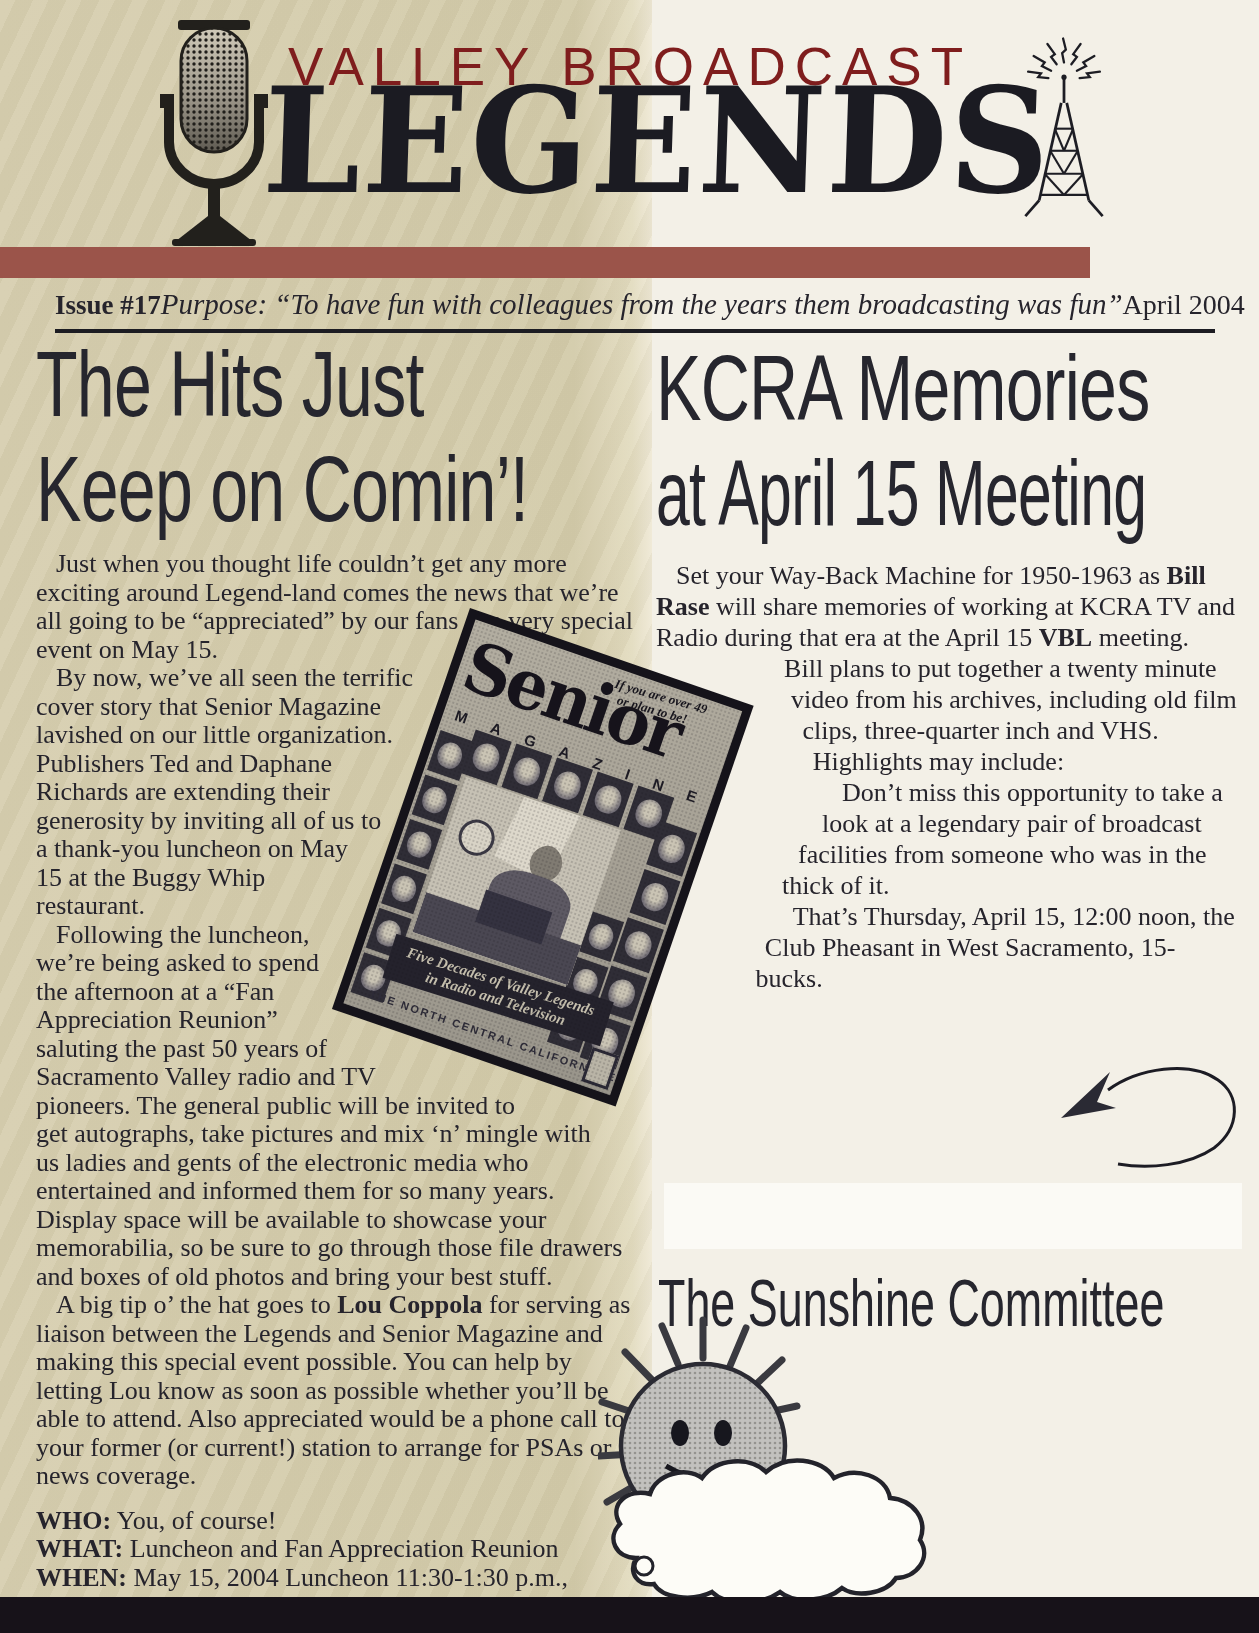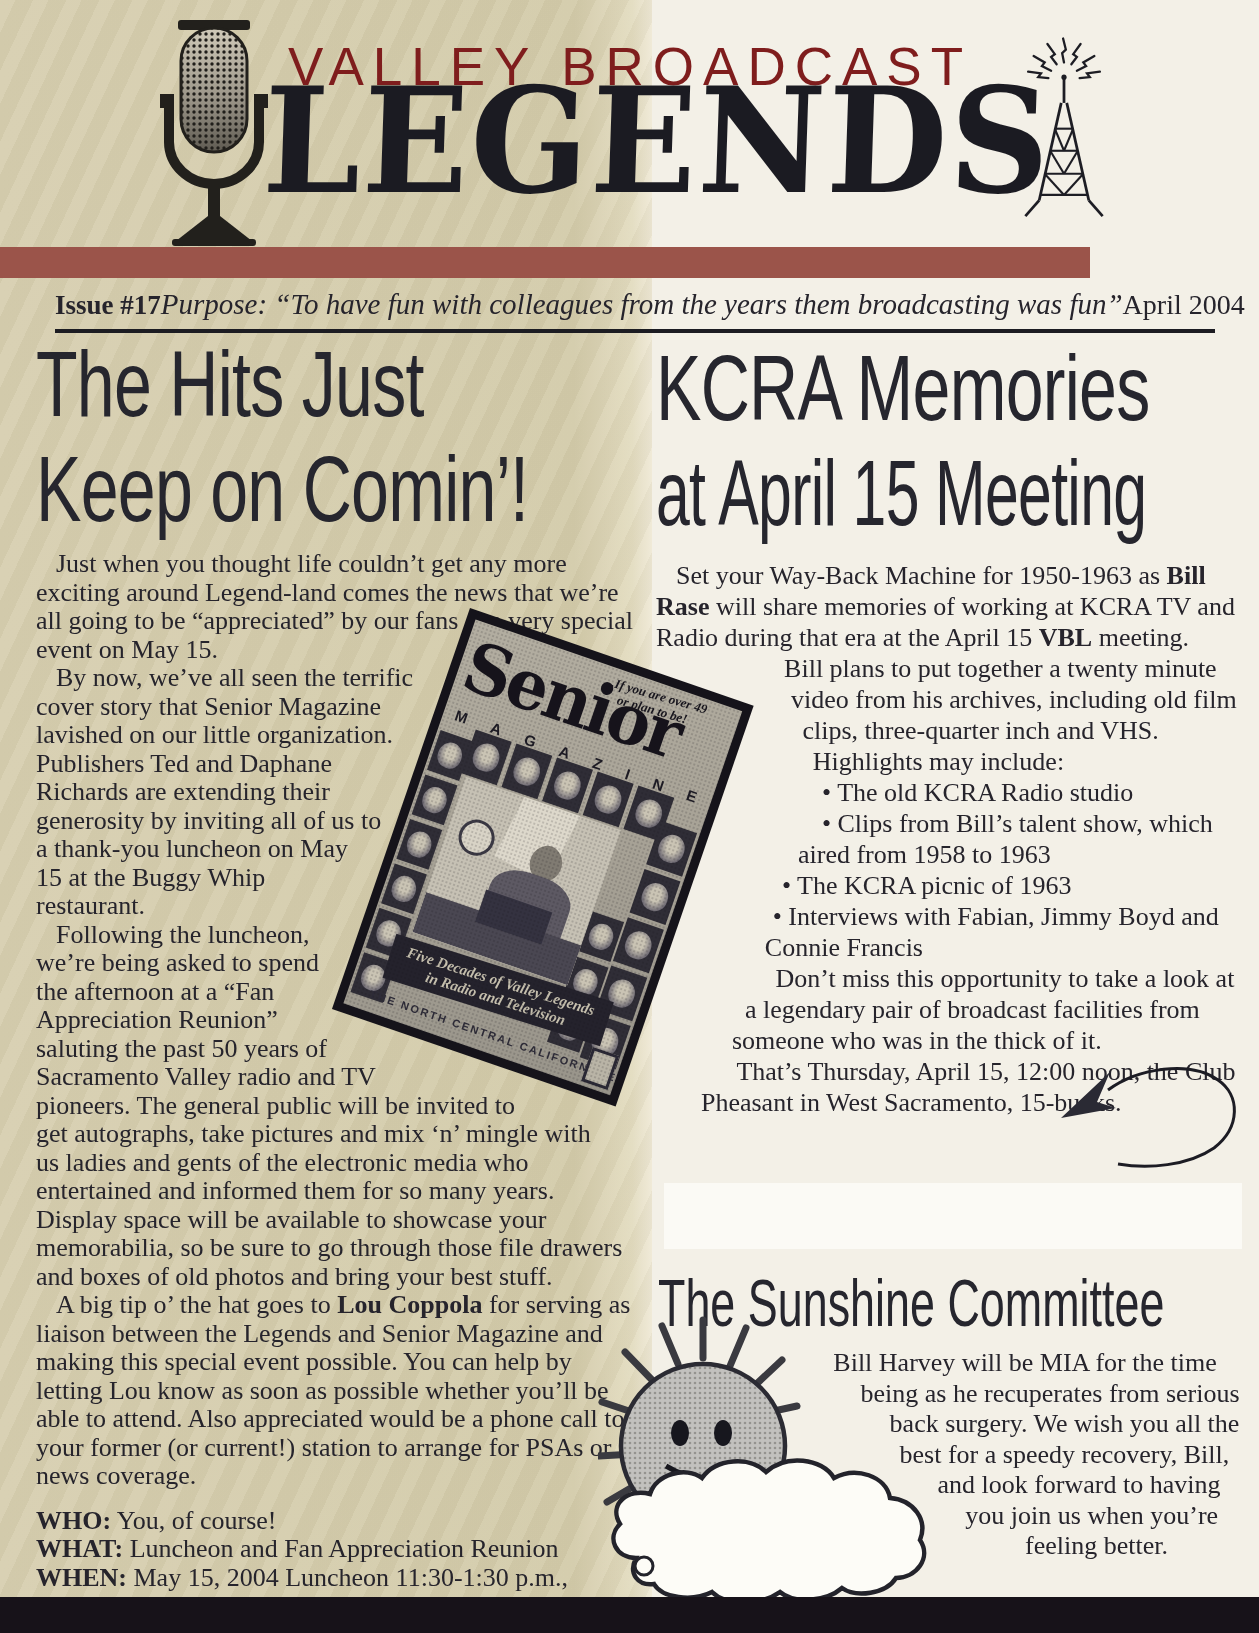--- a/index.html
+++ b/index.html
@@ -189,26 +189,20 @@
 
   <div class="col col-right">
     <div class="headline">
       <span class="hl-line">KCRA Memories</span>
       <span class="hl-line" style="transform:scaleX(.66)">at April 15 Meeting</span>
     </div>
     <div class="body-right">
       <p class="para"><span>Set your Way-Back Machine for 1950-1963 as </span><span class="bd">Bill Rase</span><span> will share memories of working at KCRA TV and Radio during that era at the April 15 </span><span class="bd">VBL</span><span> meeting.</span></p>
       <div class="mag-float-right"></div>
       <p class="para">Bill plans to put together a twenty minute video from his archives, including old film clips, three-quarter inch and VHS. Highlights may include:</p>
-      <div>
-          <p class="bullet">• The old KCRA Radio studio</p>
-          <p class="bullet">• Clips from Bill’s talent show, which aired from 1958 to 1963</p>
-          <p class="bullet">• The KCRA picnic of 1963</p>
-          <p class="bullet">• Interviews with Fabian, Jimmy Boyd and Connie Francis</p>
-        </div>
       <p class="para">Don’t miss this opportunity to take a look at a legendary pair of broadcast facilities from someone who was in the thick of it.</p>
       <p class="para">That’s Thursday, April 15, 12:00 noon, the Club Pheasant in West Sacramento, 15-bucks.</p>
     </div>
   </div>
 
   <div class="whiteout"></div>
 
   <svg class="arrow-svg" width="210" height="125" viewBox="0 0 210 125">
     <path d="M70,38 C100,16 152,8 180,28 C202,43 203,75 176,96 C150,114 110,117 80,112" fill="none" stroke="#1c1c24" stroke-width="3"></path>
     <polygon points="23,66 72,20 59,50 78,56" fill="#2a2a34"></polygon>
@@ -332,18 +326,17 @@
           <ellipse cx="125" cy="127" rx="9" ry="13" fill="#17171e"></ellipse>
           <path d="M68,160 Q104,182 140,161" fill="none" stroke="#17171e" stroke-width="5"></path>
           <path d="M38,252 C18,252 8,232 22,218 C10,198 30,182 52,188 C58,168 88,160 104,172
                    C118,152 152,150 168,166 C188,148 224,152 236,172 C258,160 288,170 292,192
                    C316,194 330,214 322,234 C334,252 318,272 298,272 C288,288 258,292 244,282
                    C228,296 196,298 182,286 C162,300 128,300 114,286 C94,296 64,292 56,278
                    C40,280 30,268 38,252 Z" fill="#fdfcf7" stroke="#23232b" stroke-width="4.5"></path>
           <circle cx="46" cy="260" r="9" fill="none" stroke="#23232b" stroke-width="3"></circle>
         </svg>
       </div>
-      <span>Bill Harvey will be MIA for the time being as he recuperates from serious back surgery. We wish you all the best for a speedy recovery, Bill, and look forward to having you join us when you’re feeling better.</span>
     </div>
   </div>
 
   <div class="black-bar"></div>
 </div>
 
 </body></html>

